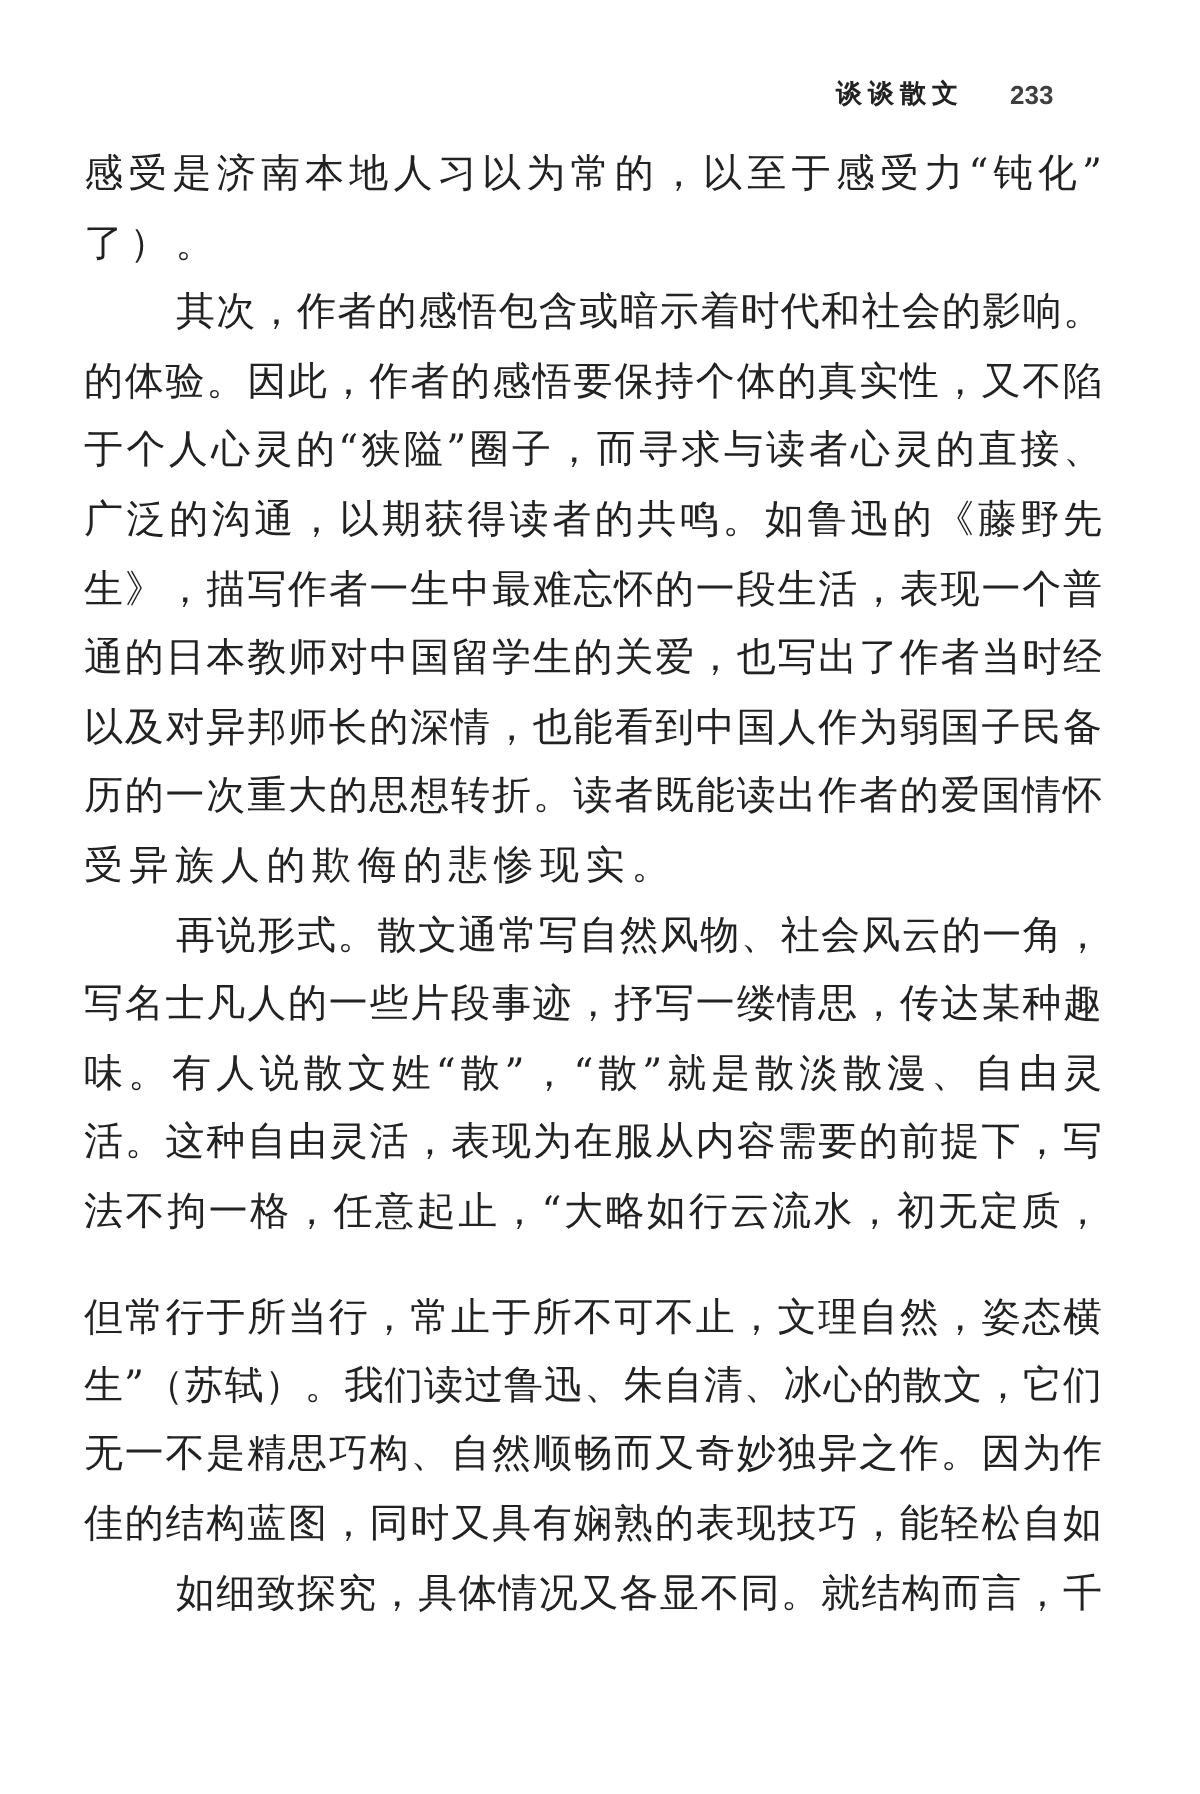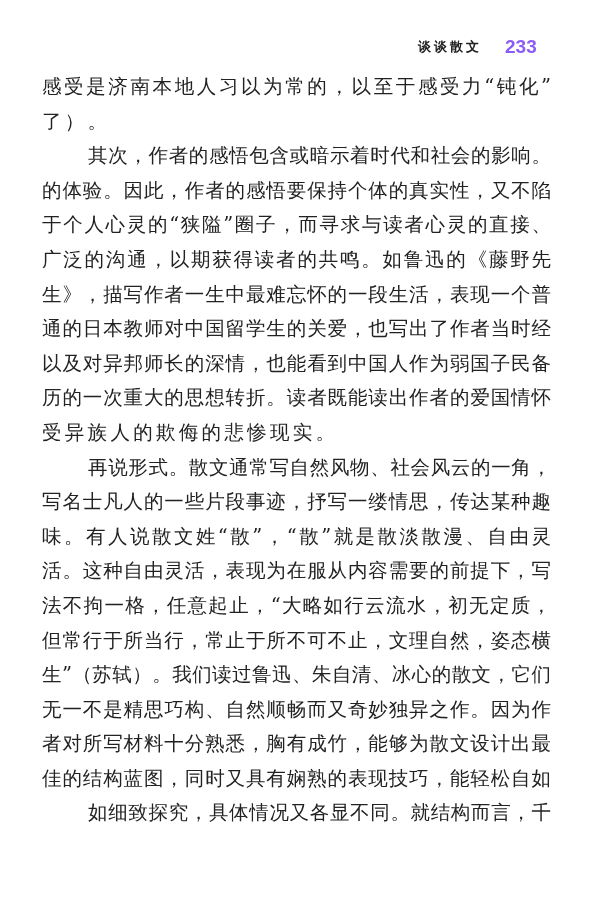--- a/index.html
+++ b/index.html
@@ -2,21 +2,21 @@
 <html><head>
 <meta charset="utf-8">
 <style>
   html, body { margin: 0; padding: 0; background: #ffffff; }
   body { width: 600px; height: 897px; position: relative; overflow: hidden;
          font-family: "DejaVu Serif", "Liberation Serif", serif; color: #1a1a1a; }
   .running-head { position: absolute; top: 38px; left: 418px; width: 115px; height: 18px;
          display: flex; align-items: center; }
   .rh-title { font-size: 13px; letter-spacing: 3px; font-weight: bold; color: #222; }
   .rh-page { position: absolute; left: 87px; font-family: "Liberation Sans", sans-serif;
-         font-weight: bold; font-size: 19px; color: #8b5cf6; }
+         font-weight: bold; font-size: 13px; color: #404040; }
   .body-text { position: absolute; top: 70px; left: 42px; width: 509px; }
   .line { height: 34.6px; line-height: 34.6px; font-size: 19.5px; white-space: nowrap;
           text-align: justify; text-align-last: justify; color: #222; }
   .line.indent { padding-left: 46px; }
   .line.last { text-align-last: left; letter-spacing: 3.3px; }
 </style>
 </head>
 <body>
 
 <div class="running-head">
@@ -34,19 +34,18 @@
   <div class="line" style="word-break: break-all;">生​》​，​描​写​作​者​一​生​中​最​难​忘​怀​的​一​段​生​活​，​表​现​一​个​普</div>
   <div class="line" style="word-break: break-all;">通​的​日​本​教​师​对​中​国​留​学​生​的​关​爱​，​也​写​出​了​作​者​当​时​经</div>
   <div class="line" style="word-break: break-all;">以​及​对​异​邦​师​长​的​深​情​，​也​能​看​到​中​国​人​作​为​弱​国​子​民​备</div>
   <div class="line" style="word-break: break-all;">历​的​一​次​重​大​的​思​想​转​折​。​读​者​既​能​读​出​作​者​的​爱​国​情​怀</div>
   <div class="line last">受异族人的欺侮的悲惨现实。</div>
   <div class="line indent" style="word-break: break-all;">再​说​形​式​。​散​文​通​常​写​自​然​风​物​、​社​会​风​云​的​一​角​，</div>
   <div class="line" style="word-break: break-all;">写​名​士​凡​人​的​一​些​片​段​事​迹​，​抒​写​一​缕​情​思​，​传​达​某​种​趣</div>
   <div class="line" style="word-break: break-all;">味​。​有​人​说​散​文​姓​“​散​”​，​“​散​”​就​是​散​淡​散​漫​、​自​由​灵</div>
   <div class="line" style="word-break: break-all;">活​。​这​种​自​由​灵​活​，​表​现​为​在​服​从​内​容​需​要​的​前​提​下​，​写</div>
   <div class="line" style="word-break: break-all;">法​不​拘​一​格​，​任​意​起​止​，​“​大​略​如​行​云​流​水​，​初​无​定​质​，</div>
-  <div class="line" style="word-break: break-all;">但​常​行​于​所​当​行​，​常​止​于​所​不​可​不​止​，​文​理​自​然​，​姿​态​横</div>
+  <div class="line" style="word-break: break-all; margin-top: 18px;">但​常​行​于​所​当​行​，​常​止​于​所​不​可​不​止​，​文​理​自​然​，​姿​态​横</div>
   <div class="line" style="word-break: break-all;">生​”​（​苏​轼​）​。​我​们​读​过​鲁​迅​、​朱​自​清​、​冰​心​的​散​文​，​它​们</div>
   <div class="line" style="word-break: break-all; font-family: Liberation Serif, serif;">无​一​不​是​精​思​巧​构​、​自​然​顺​畅​而​又​奇​妙​独​异​之​作​。​因​为​作</div>
-  <div class="line" style="word-break: break-all;">者​对​所​写​材​料​十​分​熟​悉​，​胸​有​成​竹​，​能​够​为​散​文​设​计​出​最</div>
   <div class="line" style="word-break: break-all;">佳​的​结​构​蓝​图​，​同​时​又​具​有​娴​熟​的​表​现​技​巧​，​能​轻​松​自​如</div>
   <div class="line indent" style="word-break: break-all;">如​细​致​探​究​，​具​体​情​况​又​各​显​不​同​。​就​结​构​而​言​，​千</div>
 </div>
 
 </body></html>

